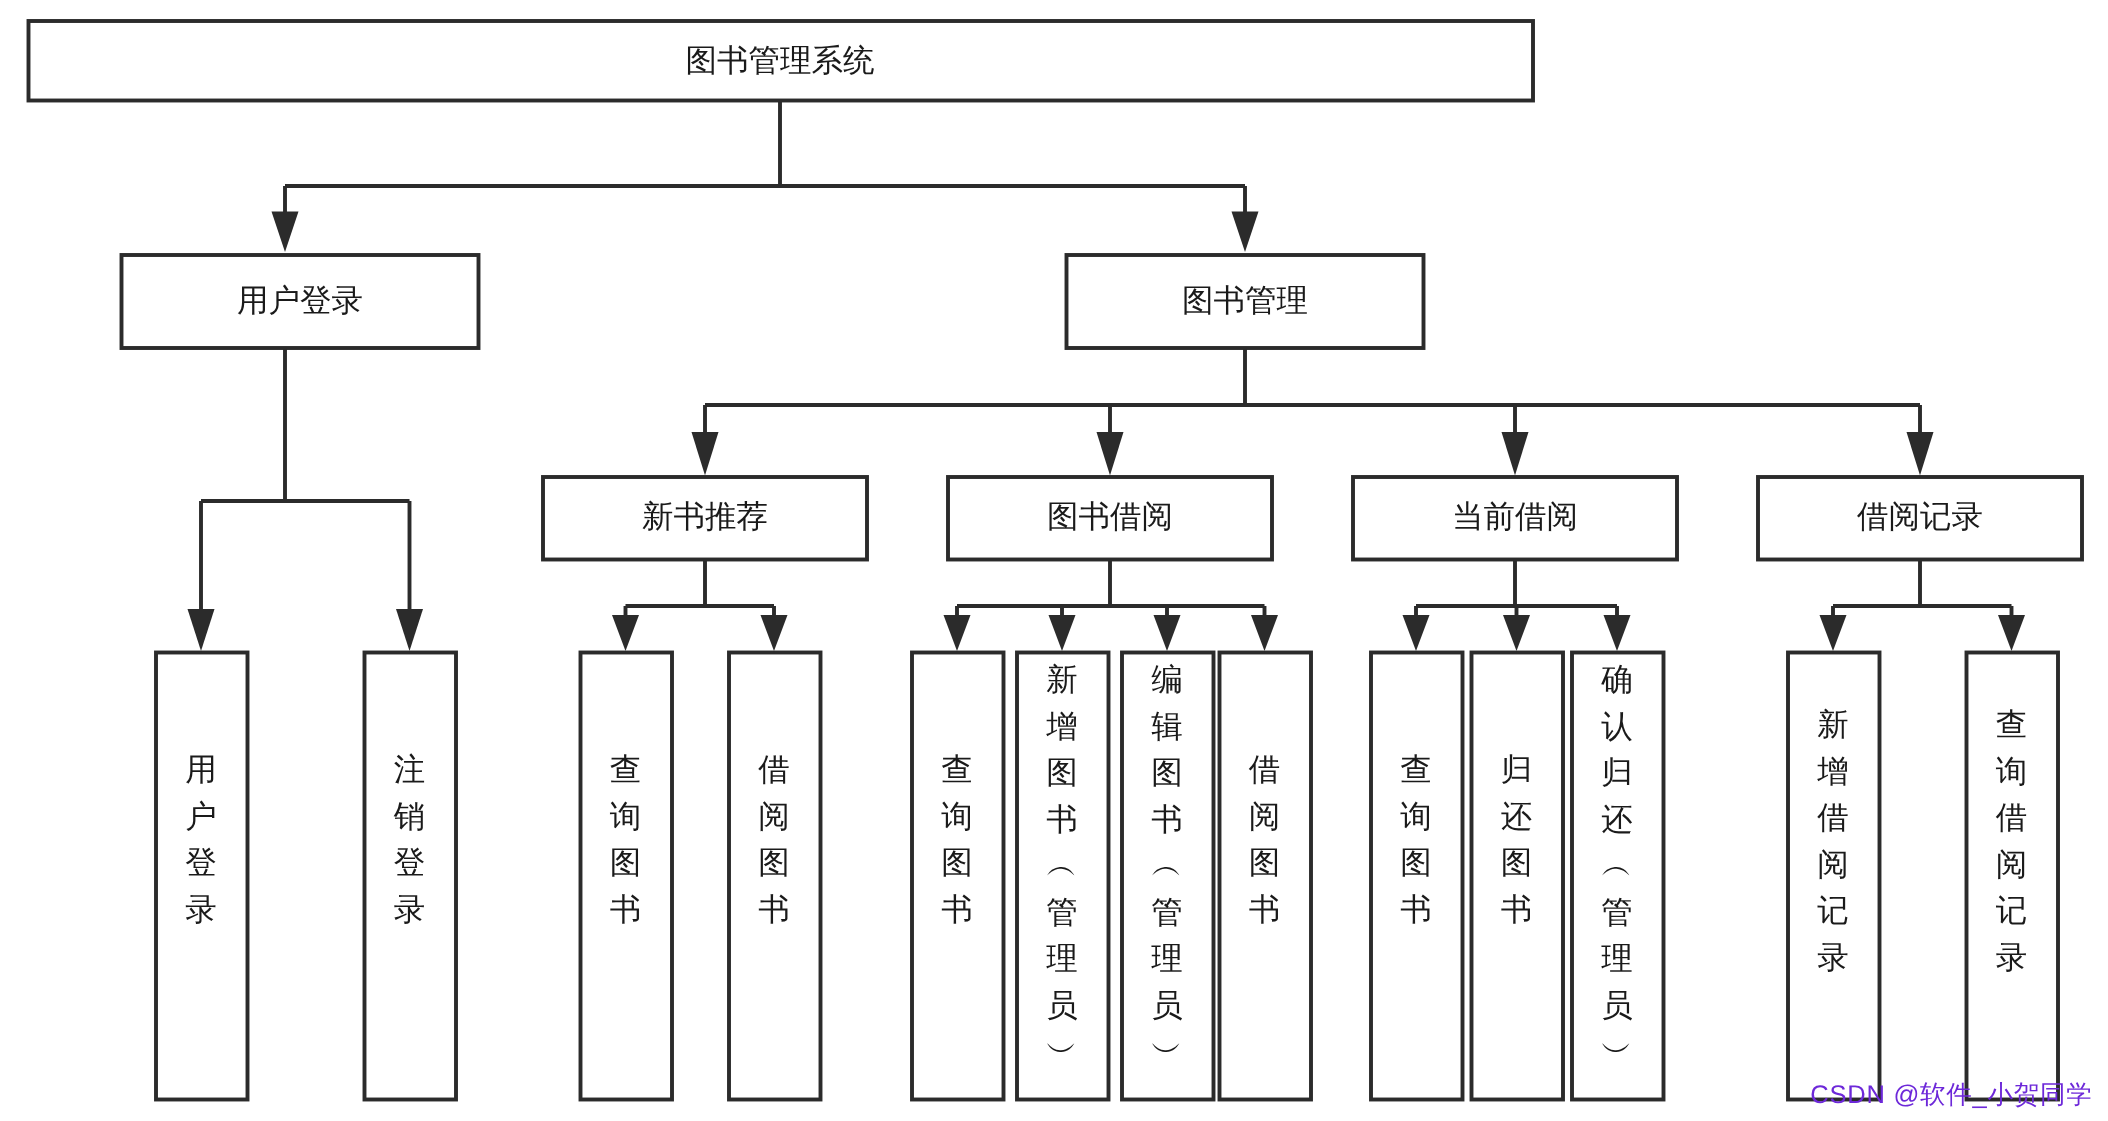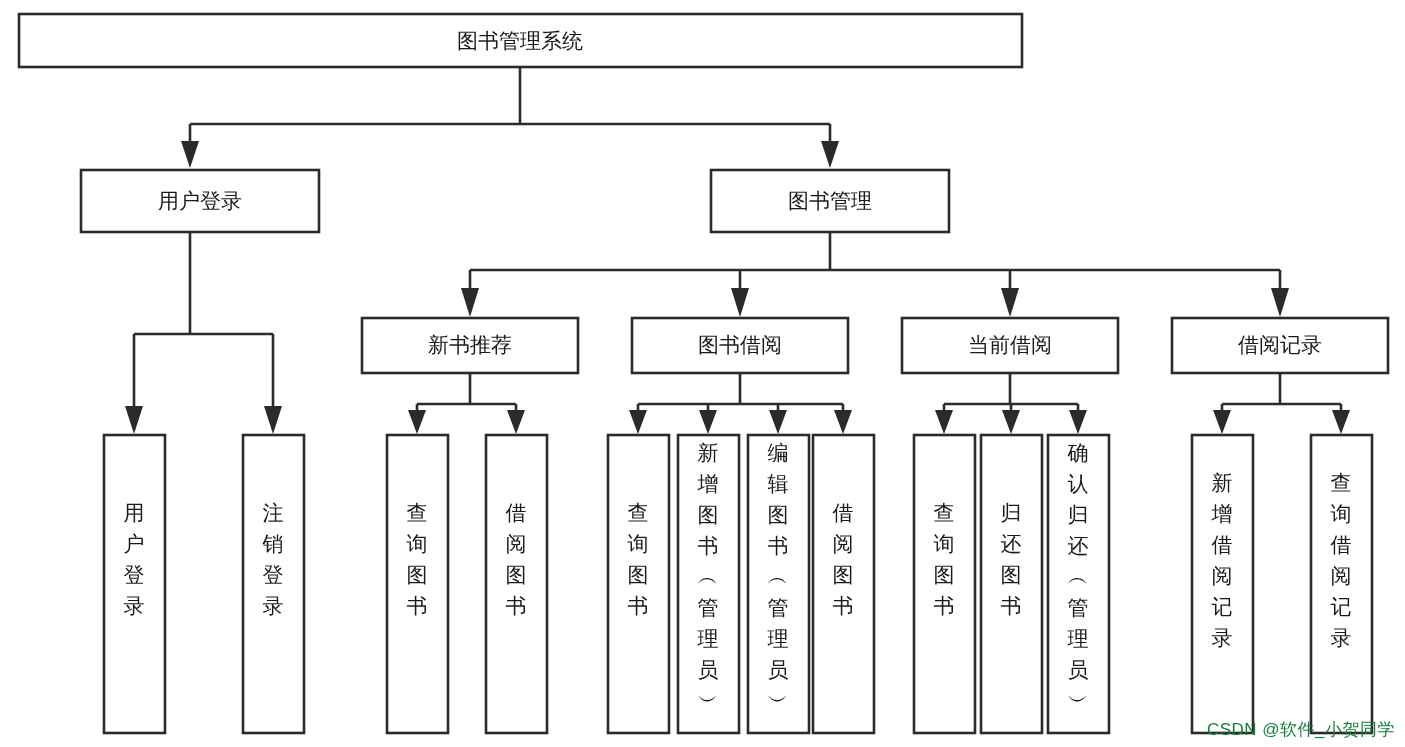--- a/index.html
+++ b/index.html
@@ -53,21 +53,21 @@
     font-size: 21px;
     fill: #1a1a1a;
     text-anchor: middle;
   }
   .watermark-text {
     position: absolute;
     right: 10px;
     bottom: 6px;
     font-family: "Liberation Sans", "DejaVu Sans", sans-serif;
     font-size: 17px;
-    color: #15803d;
+    color: #6d28d9;
     white-space: nowrap;
     letter-spacing: 0.5px;
     user-select: none;
   }
 </style>
 </head>
 <body>
 
 <div id="diagram-root">
 

